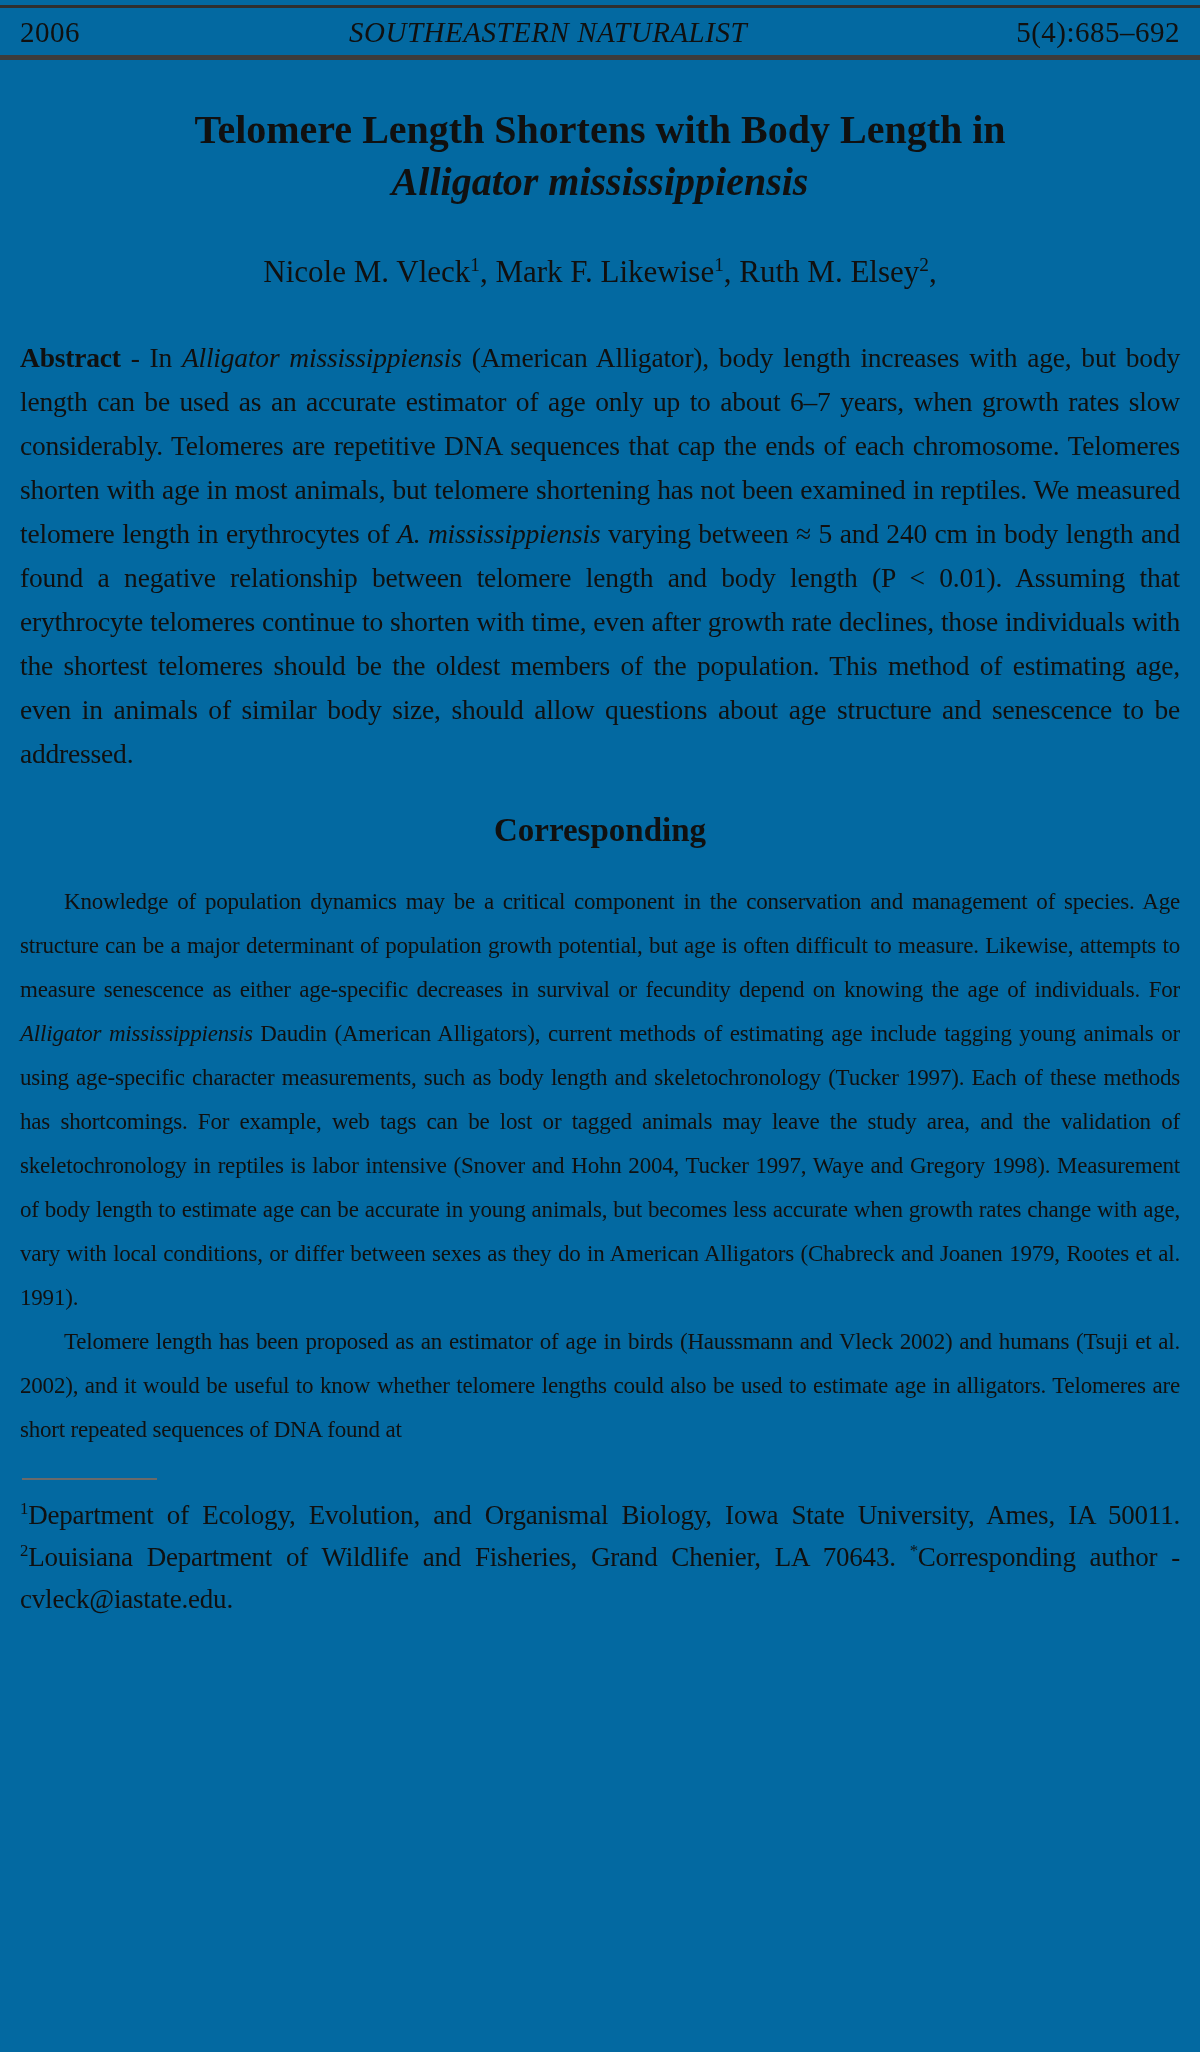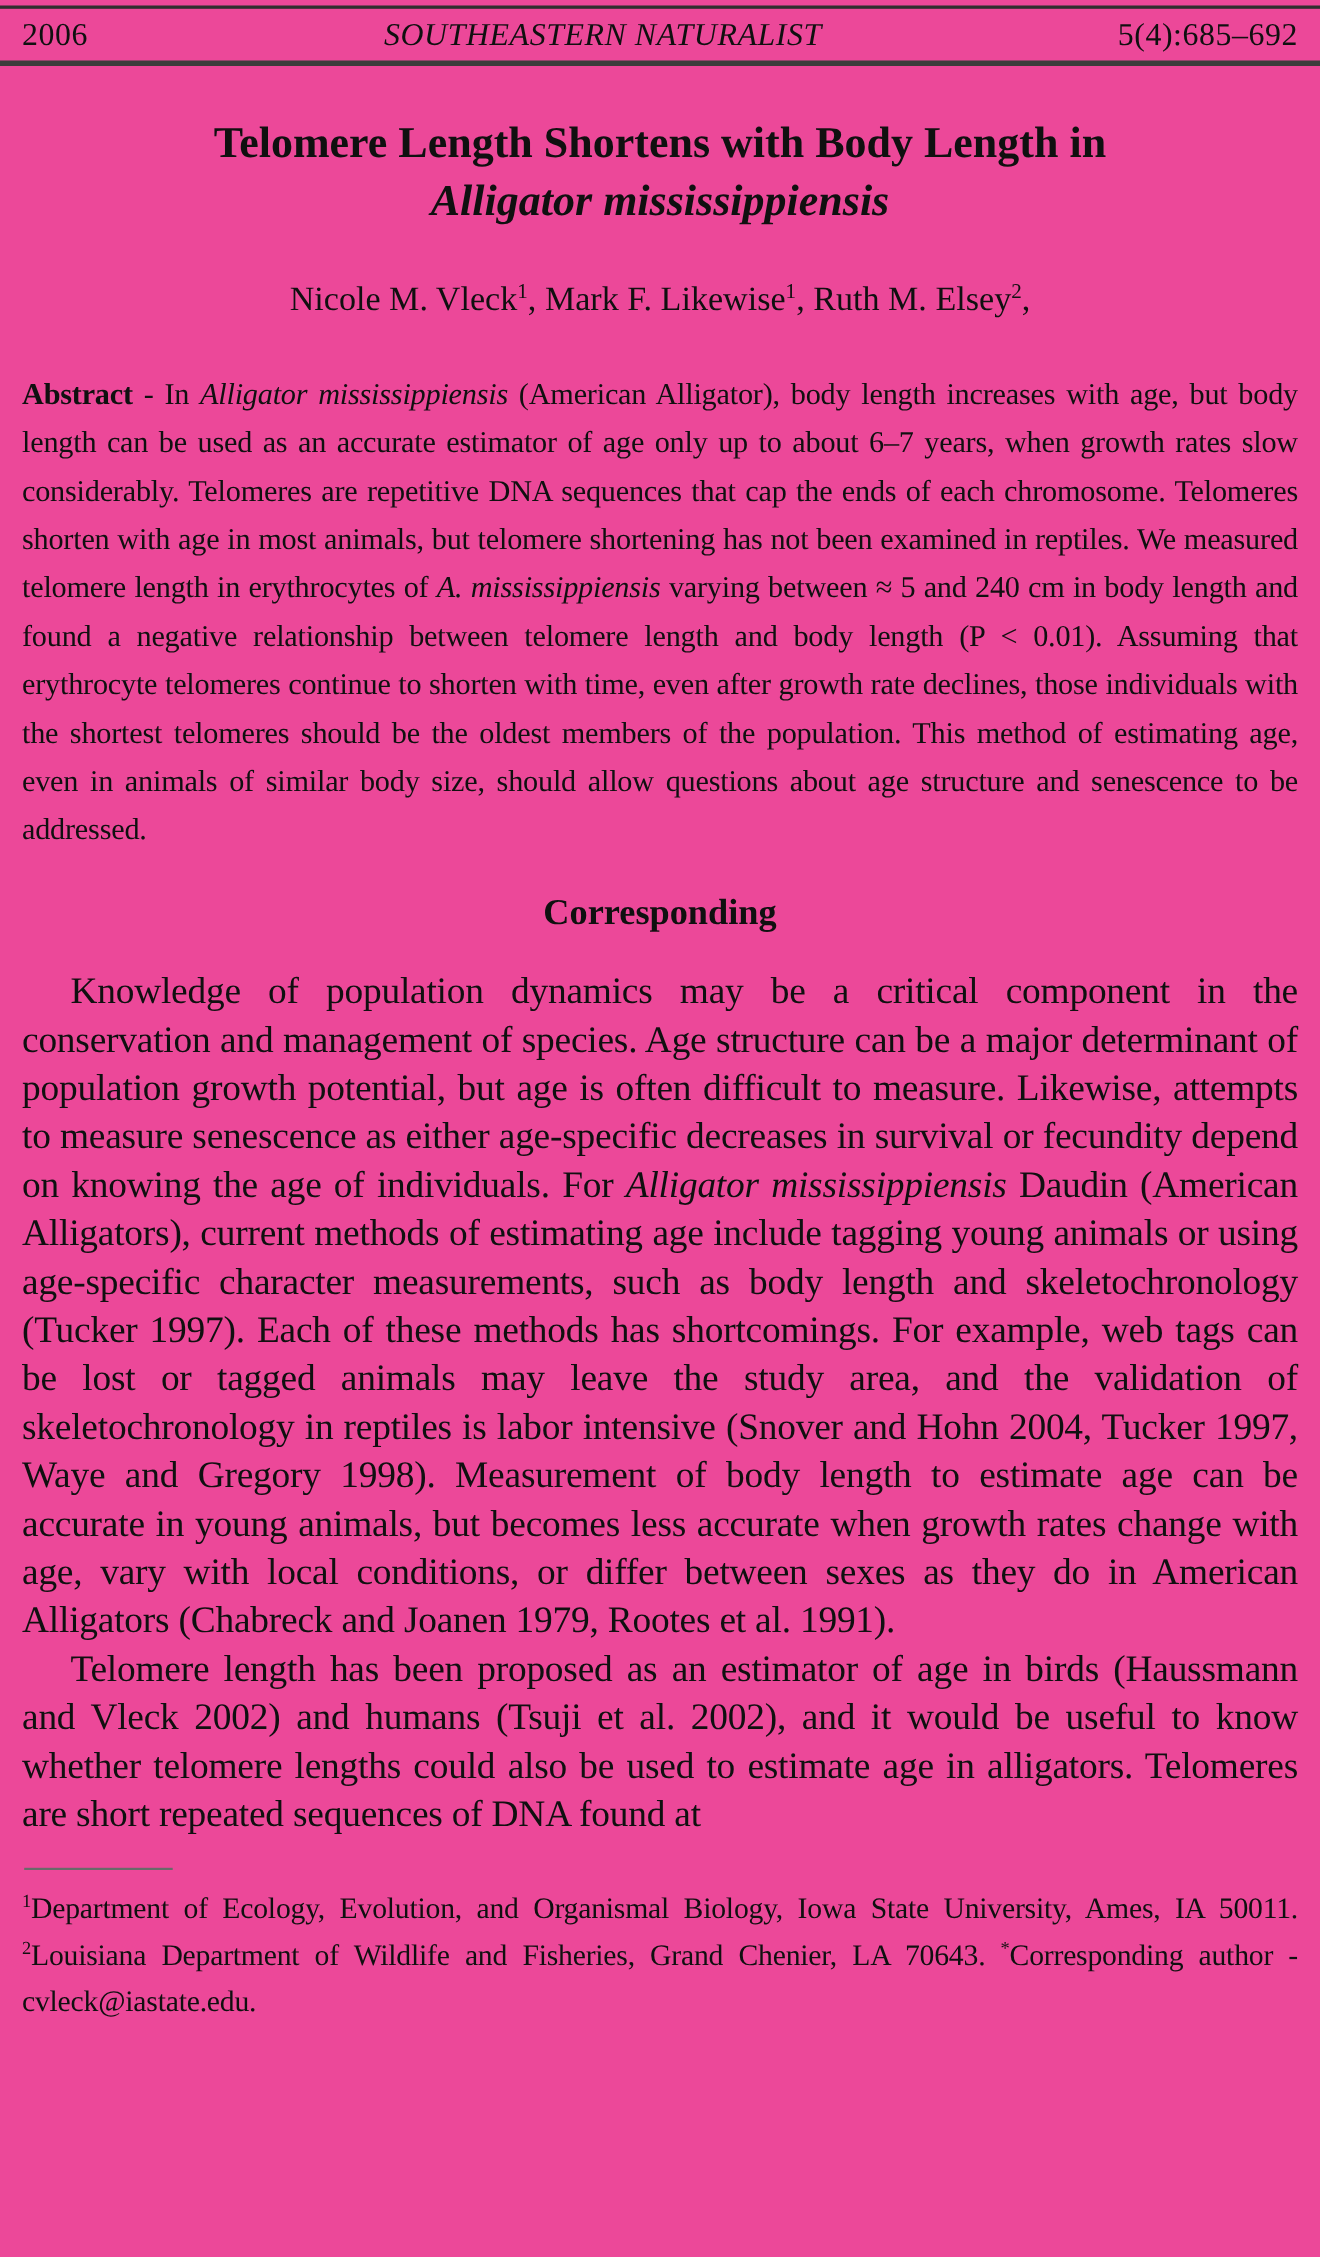--- a/index.html
+++ b/index.html
@@ -5,21 +5,21 @@
   html, body {
     margin: 0;
     padding: 0;
     background: #ffffff;
   }
   .page {
     position: relative;
     width: 1200px;
     height: 2052px;
     margin: 0 auto;
-    background: #ec4899;
+    background: #0369a1;
     color: #101010;
     font-family: "Liberation Serif", serif;
     overflow: hidden;
     box-sizing: border-box;
   }
   
   .runhead-rule-top {
     border: none;
     border-top: 3px solid #2f2f2f;
     margin: 5px 0 0 0;
@@ -68,21 +68,21 @@
   .section-heading {
     margin: 32px 0 0 0;
     text-align: center;
     font-weight: bold;
     font-size: 33px;
     line-height: 44px;
   }
   .body-para {
     margin: 0 20px;
     text-align: justify;
-    font-size: 34px;
+    font-size: 23px;
     line-height: 44px;
     letter-spacing: -0.2px;
     text-indent: 44px;
   }
   .body-para.first { margin-top: 28px; }
   
   .footnote-rule {
     border: none;
     border-top: 2px solid #6a6a6a;
     width: 135px;

